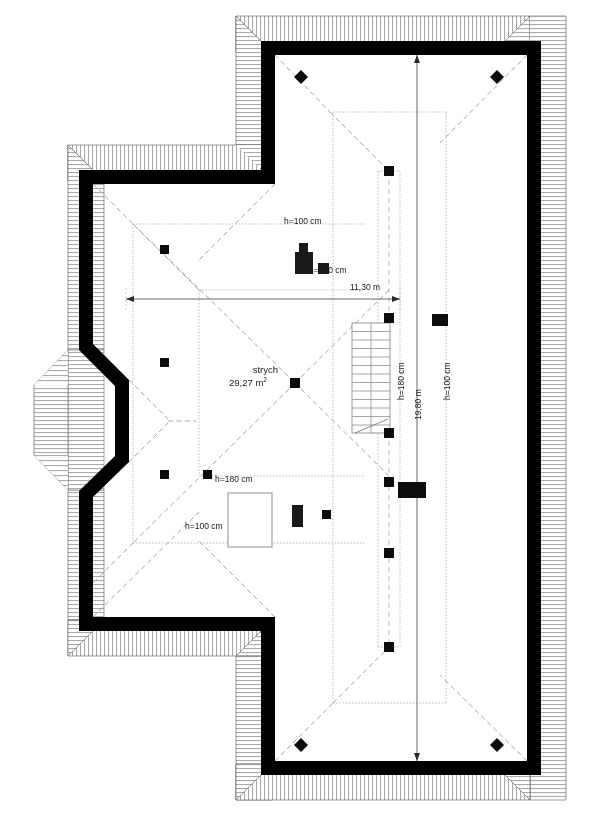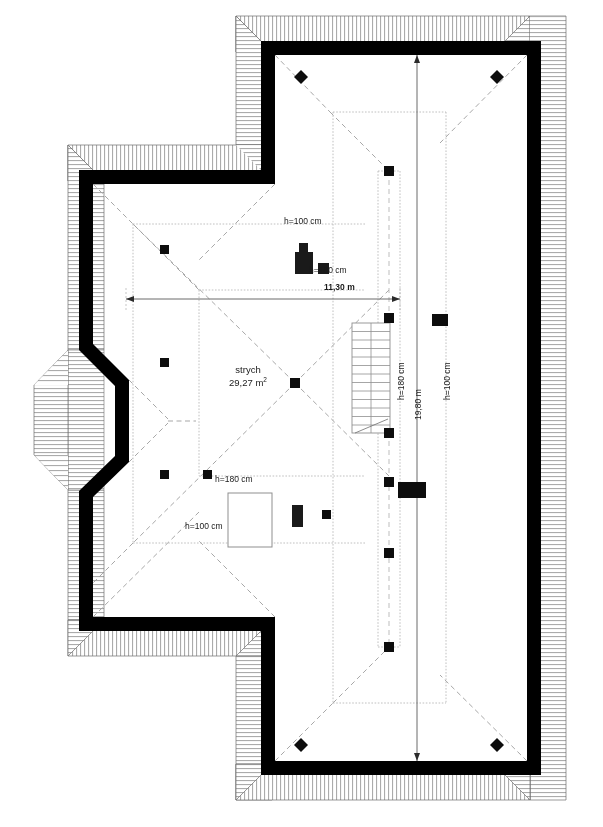--- a/index.html
+++ b/index.html
@@ -222,24 +222,24 @@
   </g>
 
   <g fill="#0d0d0d">
     <polygon points="301,70 308,77 301,84 294,77"></polygon>
     <polygon points="497,70 504,77 497,84 490,77"></polygon>
     <polygon points="301,738 308,745 301,752 294,745"></polygon>
     <polygon points="497,738 504,745 497,752 490,745"></polygon>
   </g>
 </svg>
 
-<div class="lbl room-name" style="left:218px;top:364px;width:60px;">strych</div>
+<div class="lbl room-name" style="left:218px;top:364px;width:60px;text-align:right;">strych</div>
 <div class="lbl room-area" style="left:214px;top:376px;width:68px;"><span>29,27 m</span><sup style="font-size:6.5px;">2</sup></div>
 
-<div class="lbl dimtxt" style="left:324px;top:282px;font-weight:bold;">11,30 m</div>
+<div class="lbl dimtxt" style="left:350px;top:282px;">11,30 m</div>
 <div class="lbl dimtxt rot" style="left:413px;top:420px;">19,80 m</div>
 
 <div class="lbl" style="left:284px;top:216px;">h=100 cm</div>
 <div class="lbl" style="left:309px;top:265px;">h=180 cm</div>
 <div class="lbl" style="left:215px;top:474px;">h=180 cm</div>
 <div class="lbl" style="left:185px;top:521px;">h=100 cm</div>
 <div class="lbl rot" style="left:396px;top:400px;">h=180 cm</div>
 <div class="lbl rot" style="left:442px;top:400px;">h=100 cm</div>
 
 </div>

